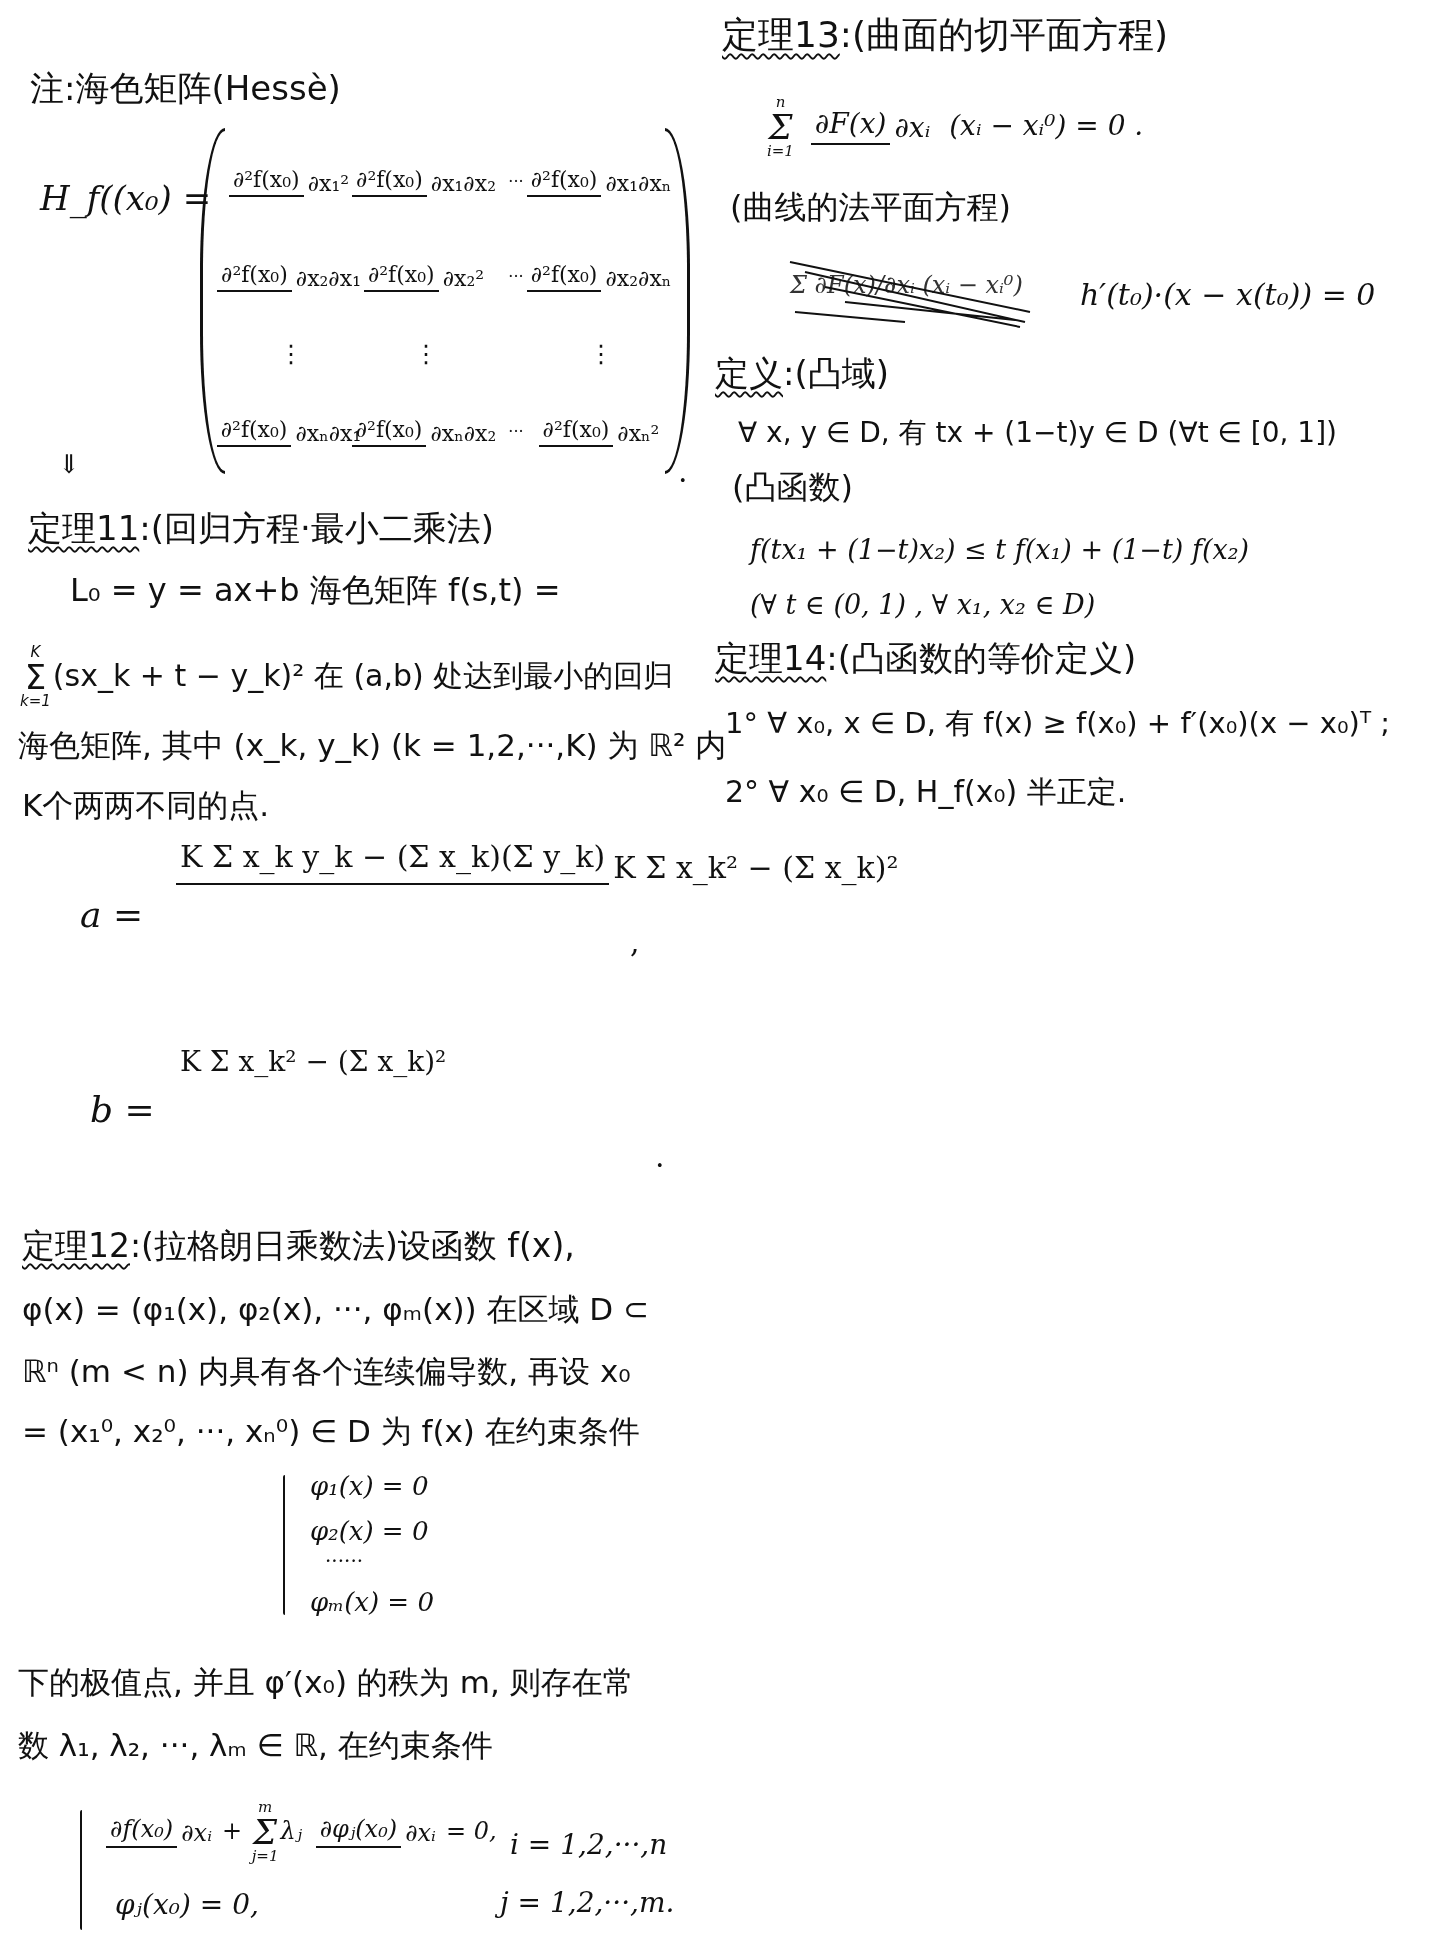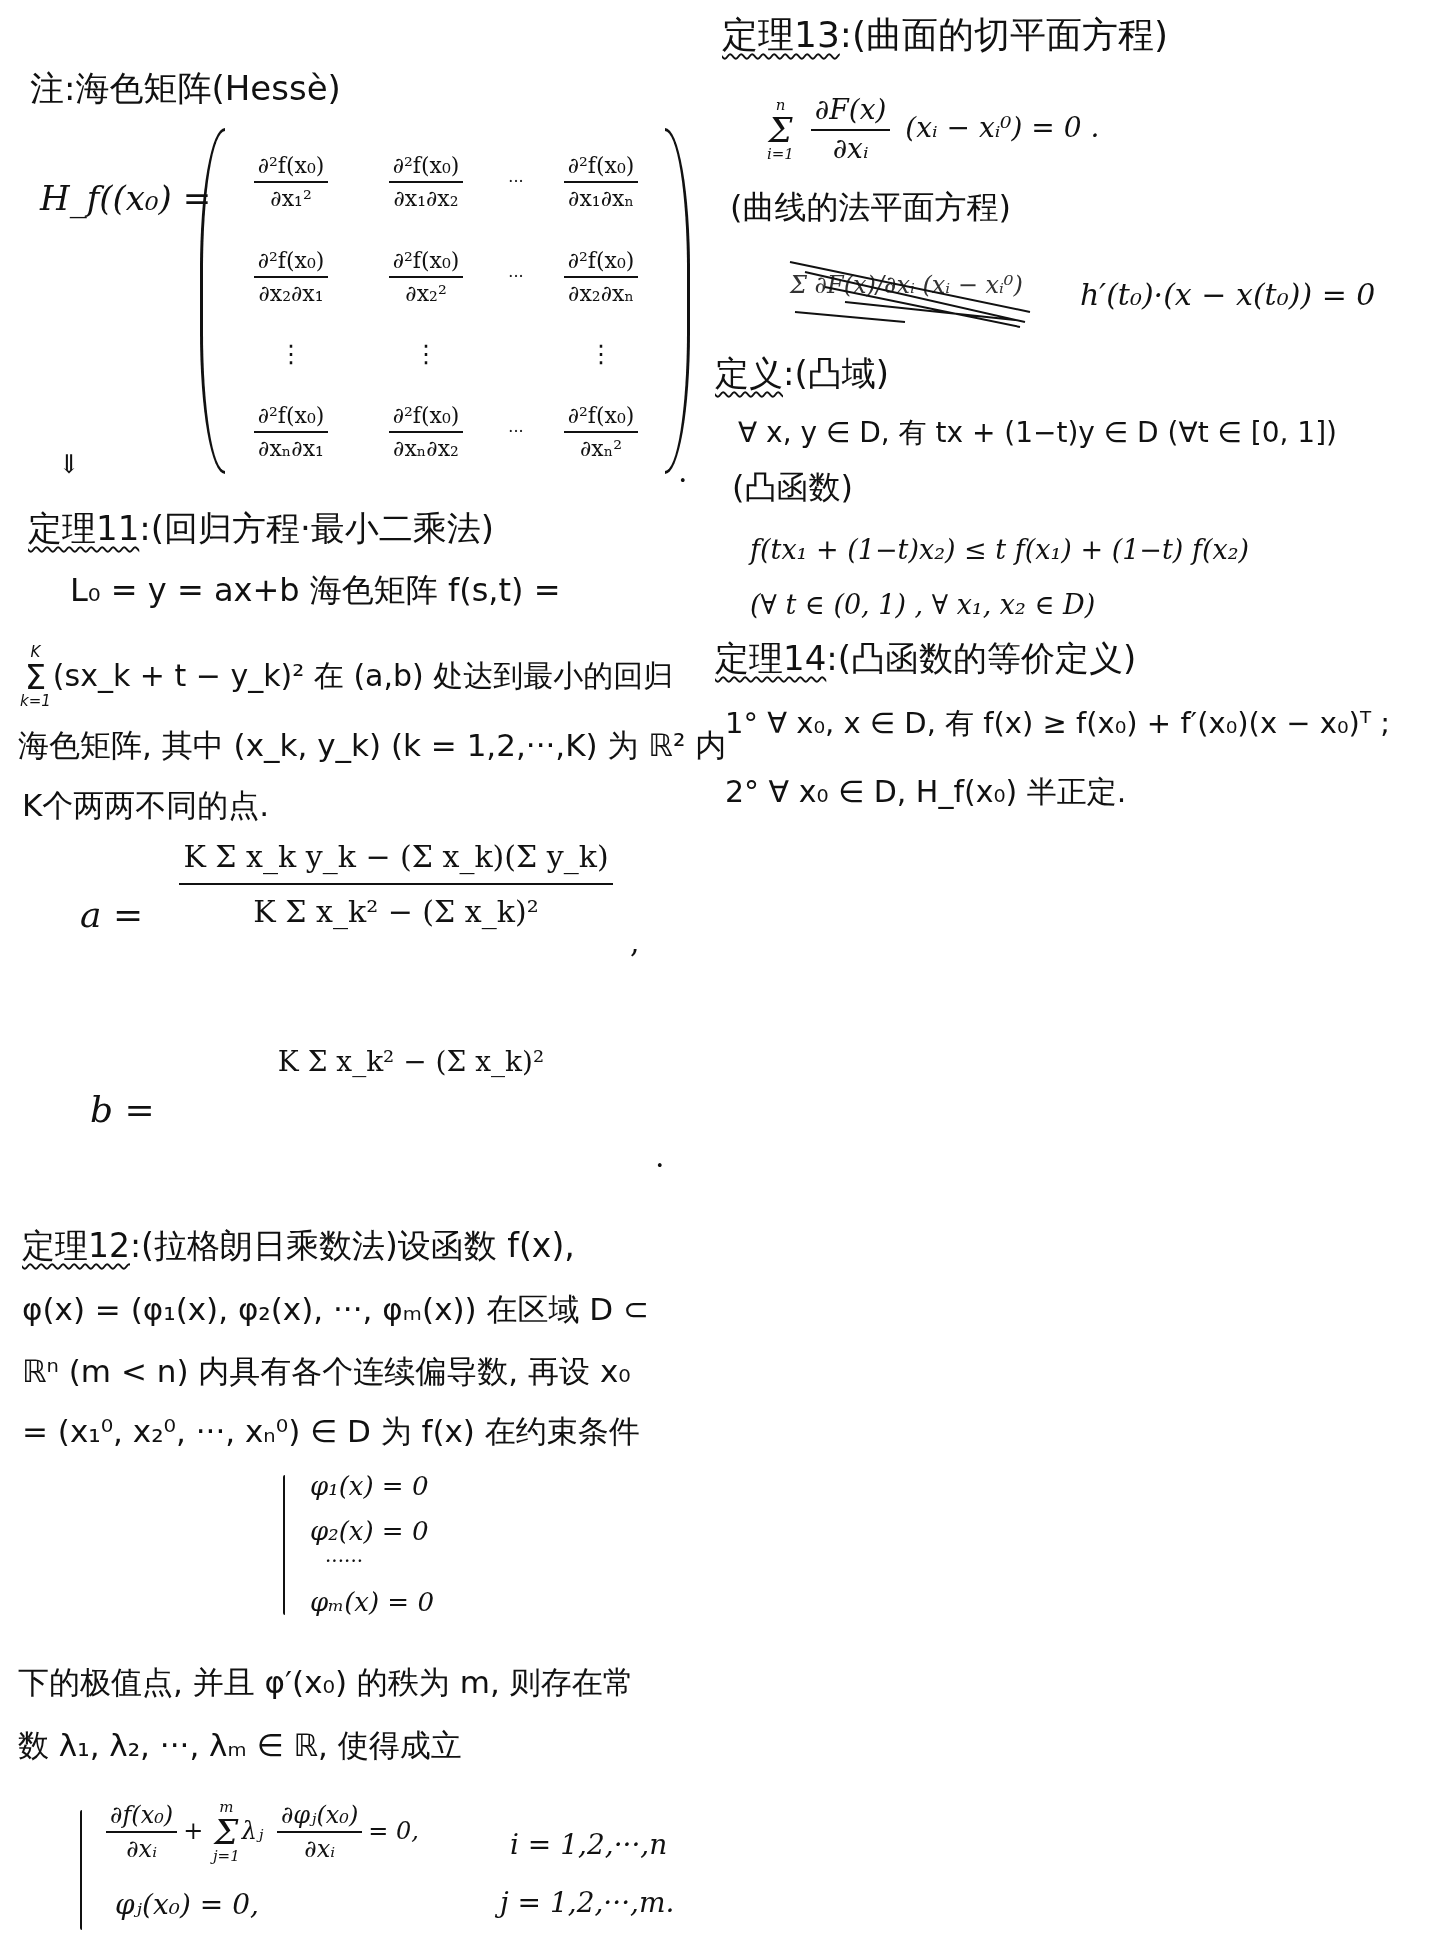--- a/index.html
+++ b/index.html
@@ -3,21 +3,21 @@
 <meta charset="utf-8">
 <style>
   html, body { margin:0; padding:0; background:#ffffff; }
   body { width:1440px; height:1958px; position:relative; overflow:hidden;
          font-family:"DejaVu Serif", serif; color:#111; }
   .page { position:absolute; left:0; top:0; width:1440px; height:1958px; background:#fff; }
   .line { position:absolute; white-space:nowrap; font-size:30px; line-height:1.1; }
   .zh { font-family:"DejaVu Sans", sans-serif; }
   .it { font-style:italic; }
   .thm { text-decoration: underline; text-decoration-style: wavy; text-underline-offset:6px; text-decoration-thickness:1.5px; }
-  .frac { display:inline-flex; flex-direction:column; align-items:center; vertical-align:middle; margin:0 6px; }
+  .frac { display:inline-flex; flex-direction:row; align-items:center; vertical-align:middle; margin:0 6px; }
   .frac .num { padding:0 4px 3px; border-bottom:2px solid #111; }
   .frac .den { padding:3px 4px 0; }
   .sum { display:inline-flex; flex-direction:column; align-items:center; vertical-align:middle; line-height:1; margin:0 2px; }
   .sum .top, .sum .bot { font-size:15px; font-style:italic; }
   .sum .sig { font-size:34px; }
   
   .matrix { position:absolute; left:200px; top:128px; width:490px; height:348px; }
   .matrix .lb, .matrix .rb { position:absolute; top:0; width:22px; height:340px; border:3px solid #111; }
   .matrix .lb { left:0; border-right:none; border-radius:30px 0 0 30px / 170px 0 0 170px; }
   .matrix .rb { right:0; border-left:none; border-radius:0 30px 30px 0 / 0 170px 170px 0; }
@@ -127,21 +127,21 @@
   <div class="line zh" style="left:22px;top:1292px;font-size:31px;">φ(x) = (φ₁(x), φ₂(x), ···, φₘ(x)) 在区域 D ⊂</div>
   <div class="line zh" style="left:22px;top:1414px;font-size:31px;">= (x₁⁰, x₂⁰, ···, xₙ⁰) ∈ D 为 f(x) 在约束条件</div>
 
   <div class="brace" style="left:283px;top:1475px;height:140px;"></div>
   <div class="line it" style="left:310px;top:1472px;font-size:26px;text-align:right;">φ₁(x) = 0</div>
   <div class="line it" style="left:310px;top:1517px;font-size:26px;">φ₂(x) = 0</div>
   <div class="line" style="left:325px;top:1550px;font-size:20px;">······</div>
   <div class="line it" style="left:310px;top:1588px;font-size:26px;">φₘ(x) = 0</div>
 
   <div class="line zh" style="left:18px;top:1665px;font-size:31px;">下的极值点, 并且 φ′(x₀) 的秩为 m, 则存在常</div>
-  <div class="line zh" style="left:18px;top:1728px;font-size:31px;">数 λ₁, λ₂, ···, λₘ ∈ ℝ, 使得成立</div>
+  <div class="line zh" style="left:18px;top:1728px;font-size:31px;">数 λ₁, λ₂, ···, λₘ ∈ ℝ, 在约束条件</div>
 
   <div class="brace" style="left:80px;top:1810px;height:120px;"></div>
   <div class="line it" style="left:100px;top:1800px;font-size:24px;">
     <span class="frac">
         <span class="num">∂f(x₀)</span>
         <span class="den">∂xᵢ</span>
       </span><span>+</span>
     <span class="sum">
         <span class="top">m</span>
         <span class="sig">Σ</span>

